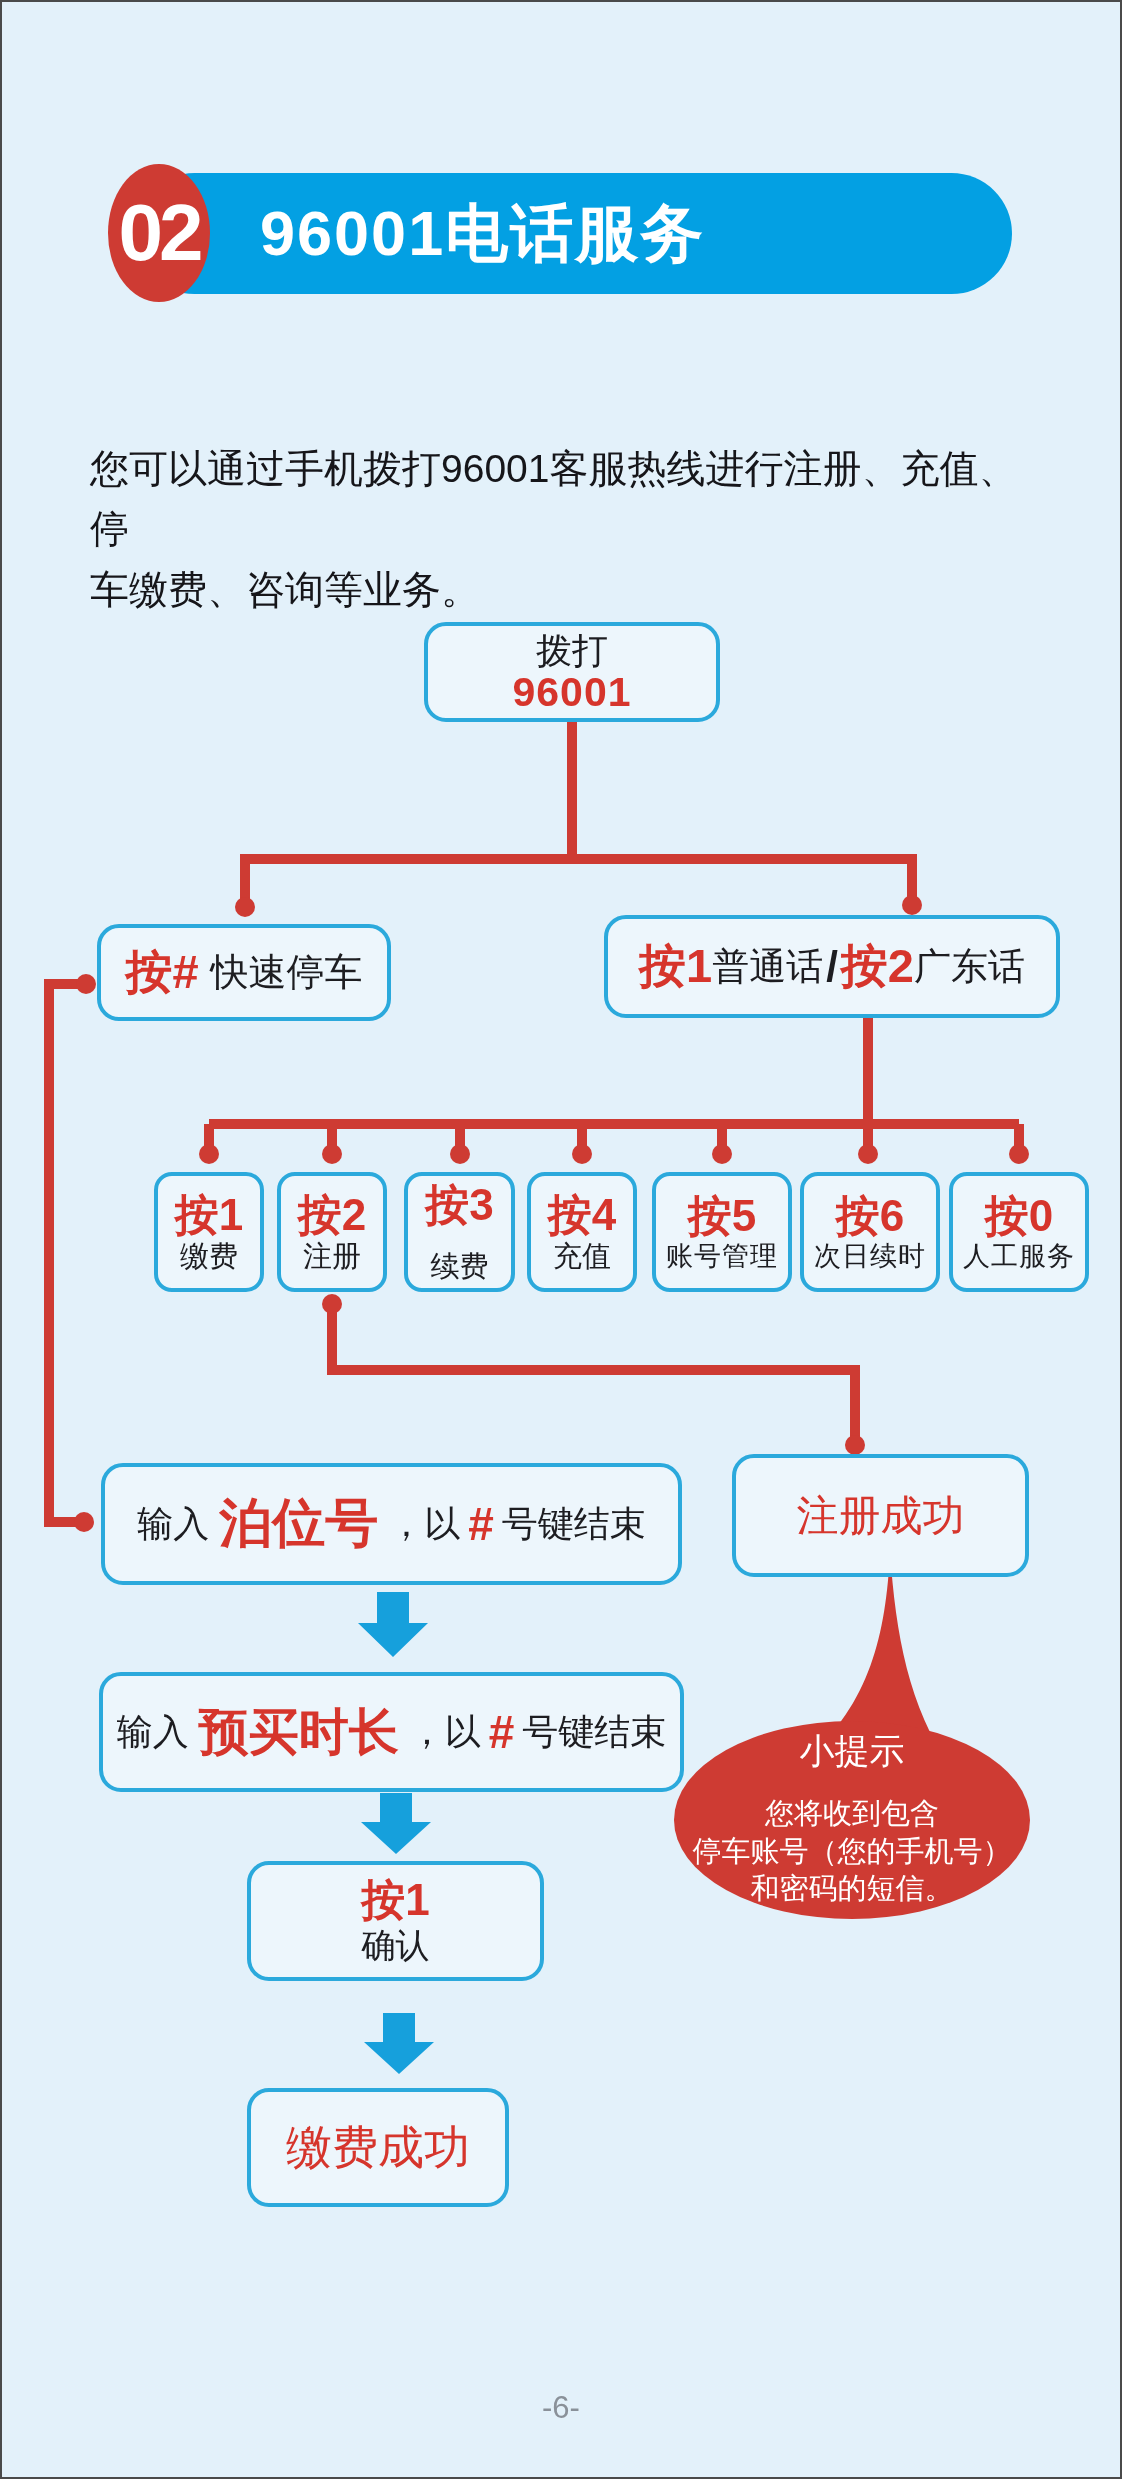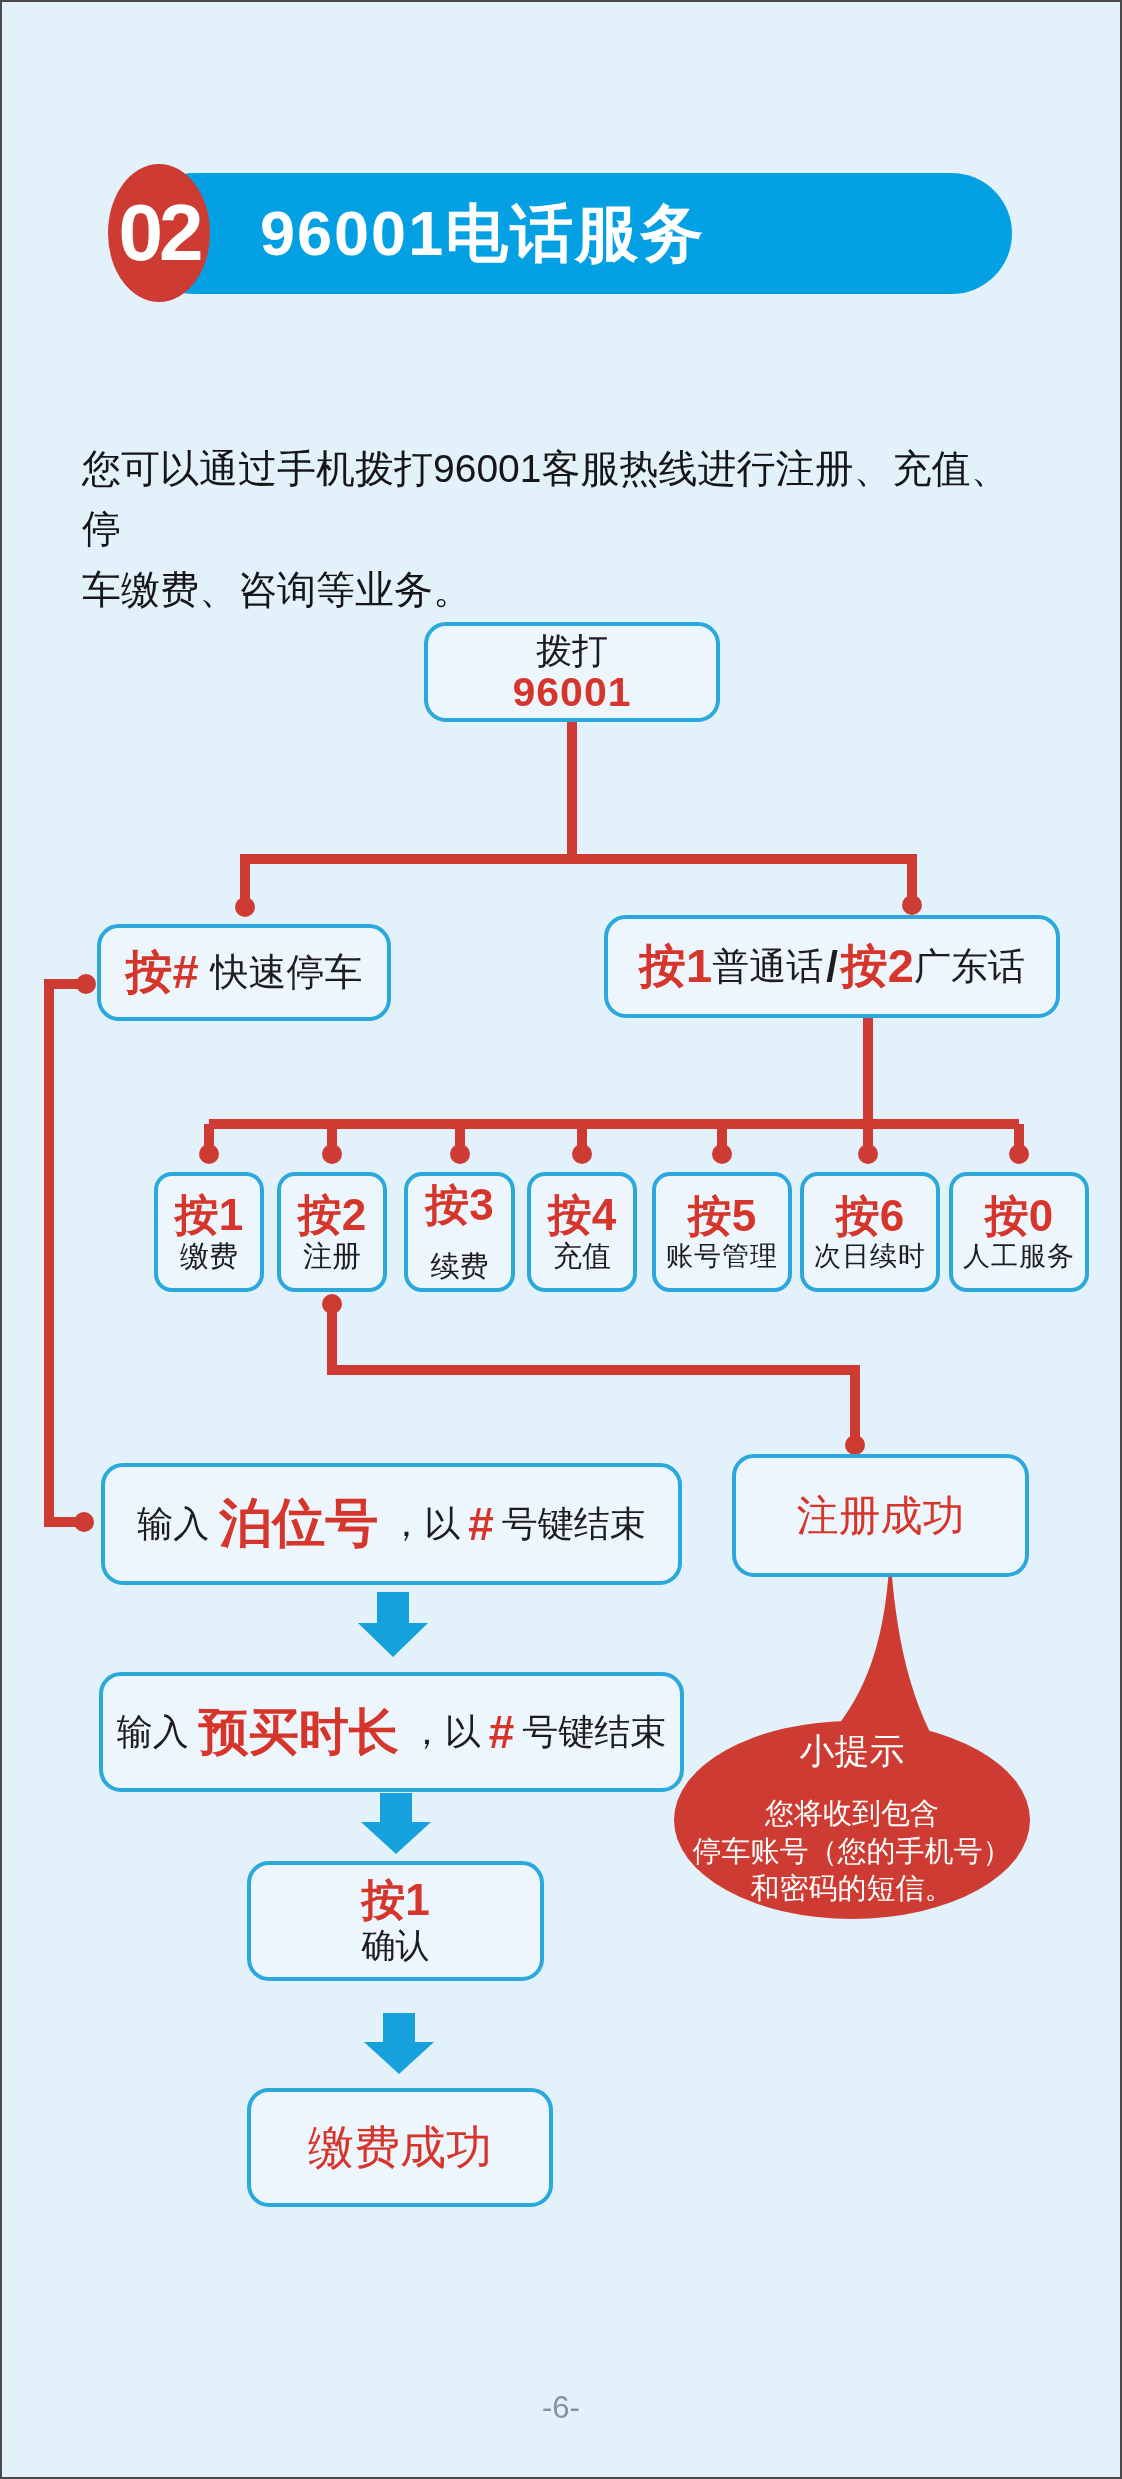--- a/index.html
+++ b/index.html
@@ -27,21 +27,21 @@
   }
   .badge{
     left:106px;top:162px;width:102px;height:138px;
     background:#CE3B33;border-radius:50%;
     display:flex;align-items:center;justify-content:center;
     z-index:3;
   }
   .badge span{color:#fff;font-size:80px;font-weight:bold;letter-spacing:-4px;}
 
   
-  .intro{left:80px;top:437px;width:960px;color:#16161a;font-size:39px;line-height:1.55;z-index:2;}
+  .intro{left:88px;top:437px;width:960px;color:#16161a;font-size:39px;line-height:1.55;z-index:2;}
 
   
   .fbox{
     background:#EDF6FC;border:4px solid #2BA9DC;border-radius:22px;
     box-sizing:border-box;display:flex;align-items:center;justify-content:center;
     z-index:2;
   }
   .stack{flex-direction:column;}
   .red-b{color:#D6352C;font-weight:bold;}
   .red{color:#D6352C;}
@@ -71,21 +71,21 @@
   .inputbox .hash{font-size:46px;margin:0 8px;}
 
   .berth{left:99px;top:1461px;width:581px;}
   .duration{left:97px;top:1670px;width:585px;height:120px;}
   .duration .hi{font-size:50px;}
 
   .register{left:730px;top:1452px;width:297px;height:123px;font-size:42px;}
   .confirm{left:245px;top:1859px;width:297px;height:120px;}
   .confirm .k{font-size:44px;line-height:1.1;}
   .confirm .l{font-size:34px;line-height:1.2;}
-  .pay{left:245px;top:2086px;width:306px;height:119px;font-size:46px;}
+  .pay{left:245px;top:2086px;width:262px;height:119px;font-size:46px;}
 
   
   .tip-text{left:660px;top:1726px;width:380px;text-align:center;color:#fff;z-index:3;}
   .tip-title{font-size:35px;margin-bottom:20px;}
   .tip-line{font-size:29px;line-height:1.3;}
 
   .pagenum{left:0;top:2388px;width:100%;text-align:center;color:#8a9199;font-size:31px;z-index:2;}
 </style>
 </head>
 <body>

